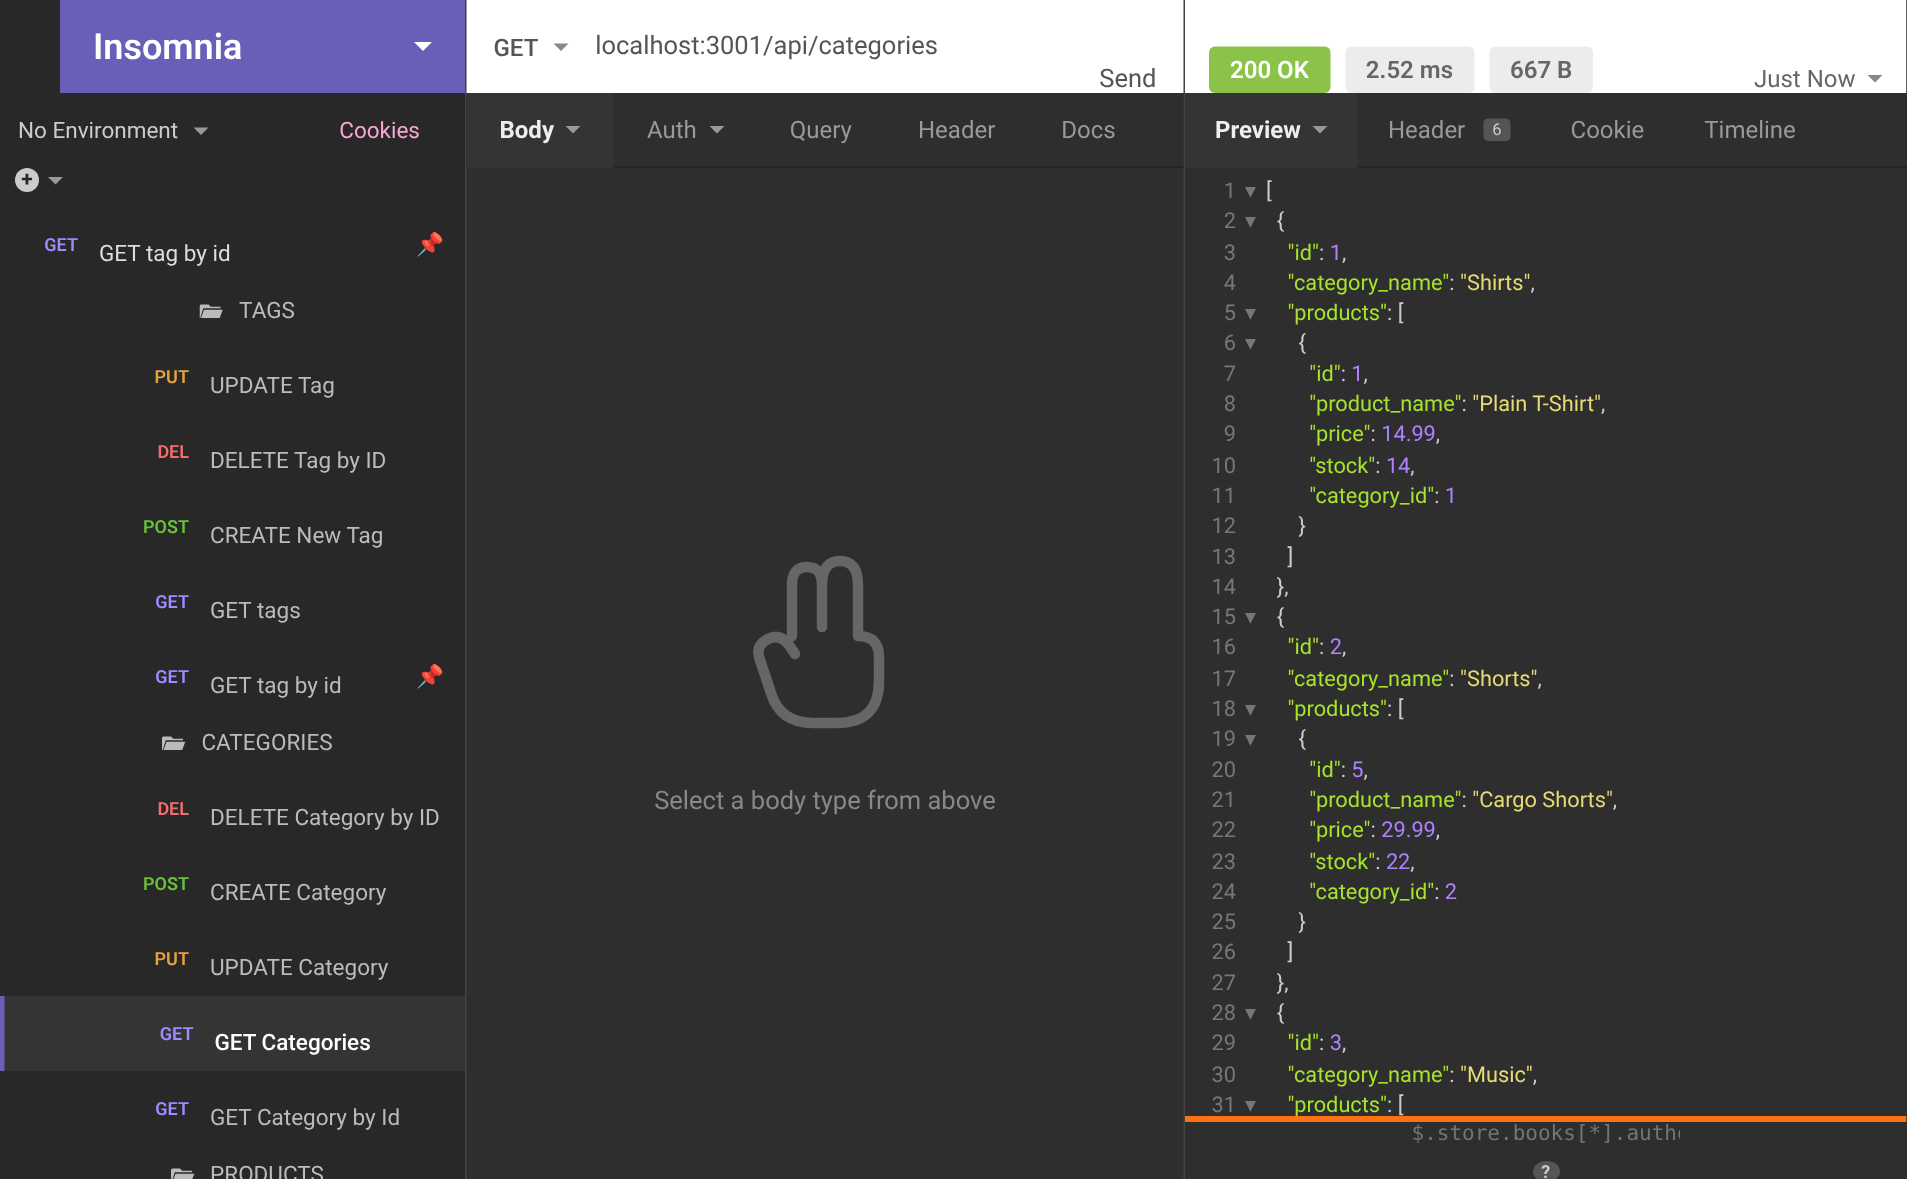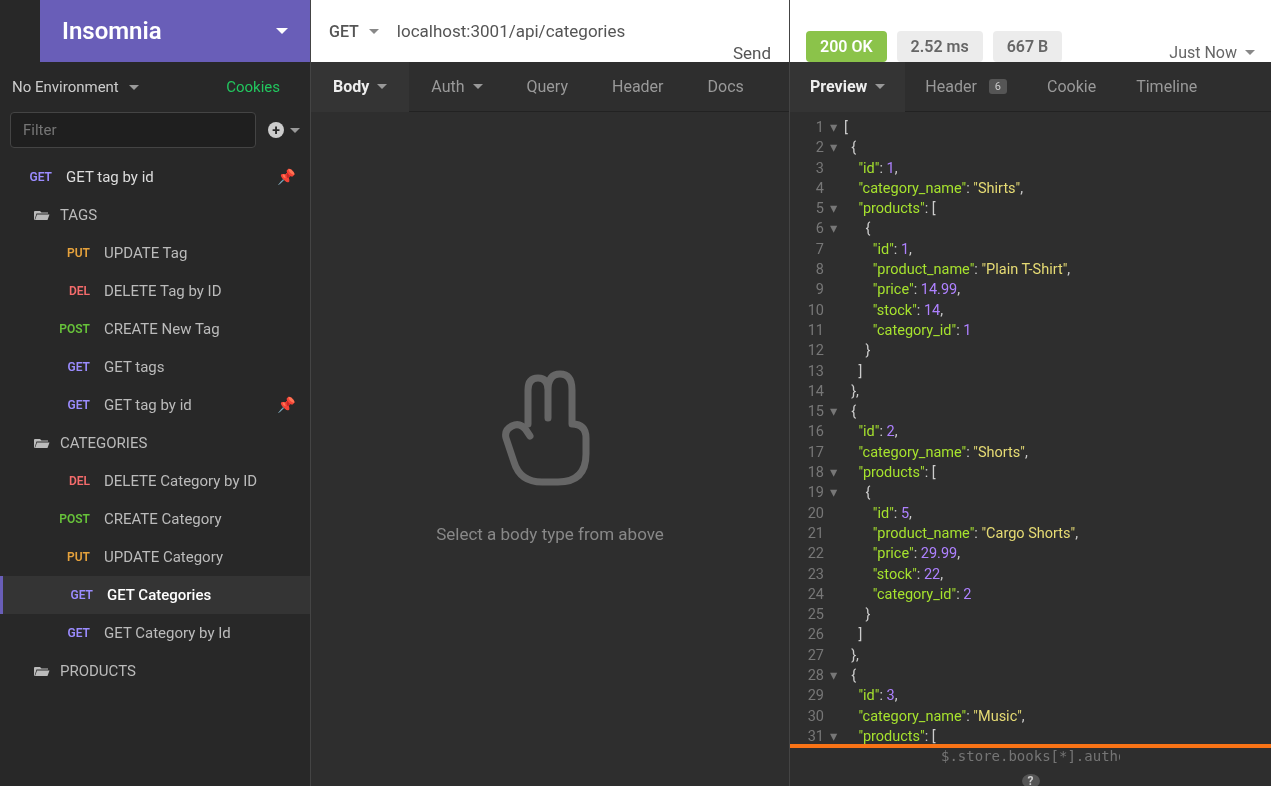--- a/index.html
+++ b/index.html
@@ -6,40 +6,40 @@
 body { background: #2e2e2e; color: #ccc; width: 1271px; height: 786px; overflow: hidden; display: flex; flex-direction: column; }
 .app { display: flex; height: 100%; }
 .sidebar { width: 310px; background: #282828; display: flex; flex-direction: column; }
 .sidebar-header { background: #695eb8; height: 62px; display: flex; align-items: center; padding: 0 22px; justify-content: space-between; margin-left: 40px; }
 .sidebar-header-title { color: #fff; font-size: 24px; font-weight: 600; }
 .chevron-down { width: 0; height: 0; border-left: 6px solid transparent; border-right: 6px solid transparent; border-top: 6px solid #fff; }
 .chevron-down.small { border-left-width: 5px; border-right-width: 5px; border-top-width: 5px; border-top-color: #999; }
 .env-row { display: flex; align-items: center; padding: 12px 12px; height: 50px; justify-content: space-between; }
 .env-left { display: flex; align-items: center; gap: 10px; }
 .env-label { color: #ccc; font-size: 15px; }
-.cookies-link { color: #22c55e; font-size: 15px; padding-right: 18px; }
+.cookies-link { color: #f9a8d4; font-size: 15px; padding-right: 18px; }
 .filter-row { display: flex; align-items: center; padding: 0 10px 10px 10px; gap: 12px; }
 .filter-input { flex: 1; background: #1f1f1f; border: 1px solid #444; border-radius: 4px; padding: 8px 12px; color: #aaa; font-size: 15px; outline: none; }
 .plus-dropdown { display: flex; align-items: center; gap: 6px; color: #ccc; }
 .plus-circle { width: 16px; height: 16px; border-radius: 50%; background: #ccc; color: #282828; display: flex; align-items: center; justify-content: center; font-size: 14px; font-weight: bold; line-height: 1; }
 .sidebar-list { flex: 1; overflow-y: auto; }
 .request-item { display: flex; align-items: center; padding: 10px 14px; gap: 14px; font-size: 15px; cursor: pointer; position: relative; }
 .request-item.active { background: #343434; border-left: 3px solid #695eb8; padding-left: 11px; }
 .request-item .method { font-size: 12px; font-weight: 600; width: 38px; text-align: right; }
 .method.GET { color: #9b8cff; }
 .method.PUT { color: #e6a23c; }
 .method.DEL { color: #f56c6c; }
 .method.POST { color: #67c23a; }
-.request-item .label { color: #bbb; flex: 1; }
+.request-item .label { color: #bbb; flex: 1; margin-top: 12px; }
 .request-item.top .label { color: #ddd; }
 .request-item.active .label { color: #fff; font-weight: 500; }
 .request-item.indented { padding-left: 56px; }
-.request-item.indented .method { width: 34px; }
+.request-item.indented .method { width: 34px; margin-left: 36px; }
 .pin-icon { color: #666; font-size: 15px; }
-.folder-item { display: flex; align-items: center; gap: 10px; padding: 10px 14px 10px 34px; color: #bbb; font-size: 15px; }
+.folder-item { display: flex; align-items: center; gap: 10px; padding: 10px 14px 10px 34px; color: #bbb; font-size: 15px; justify-content: center; }
 .folder-icon { width: 16px; height: 12px; position: relative; }
 .main { flex: 1; display: flex; }
 .request-pane { width: 480px; border-left: 1px solid #444; border-right: 1px solid #444; display: flex; flex-direction: column; background: #2e2e2e; }
 .url-bar { height: 62px; background: #fff; display: flex; align-items: center; padding: 0 18px; gap: 18px; }
 .method-select { color: #555; font-size: 16px; display: flex; align-items: center; gap: 10px; font-weight: 500; }
 .url-input { flex: 1; color: #555; font-size: 17px; border: none; outline: none; }
 .send-btn { color: #555; font-size: 17px; cursor: pointer; margin-top: 44px; }
 .tabs { display: flex; height: 50px; border-bottom: 1px solid #222; background: #2e2e2e; }
 .tab { padding: 0 22px; display: flex; align-items: center; gap: 8px; color: #999; font-size: 16px; cursor: pointer; }
 .tab.active { color: #eee; background: #343434; border-bottom: 2px solid #343434; margin-bottom: -1px; font-weight: bold; }
@@ -79,21 +79,20 @@
       <span class="chevron-down"></span>
     </div>
     <div class="env-row">
       <div class="env-left">
         <span class="env-label">No Environment</span>
         <span class="chevron-down small"></span>
       </div>
       <span class="cookies-link">Cookies</span>
     </div>
     <div class="filter-row">
-      <input class="filter-input" placeholder="Filter" style="">
       <div class="plus-dropdown">
         <span class="plus-circle">+</span>
         <span class="chevron-down small"></span>
       </div>
     </div>
     <div class="sidebar-list">
       <div class="request-item top">
         <span class="method GET">GET</span>
         <span class="label">GET tag by id</span>
         <span class="pin-icon">📌</span>

